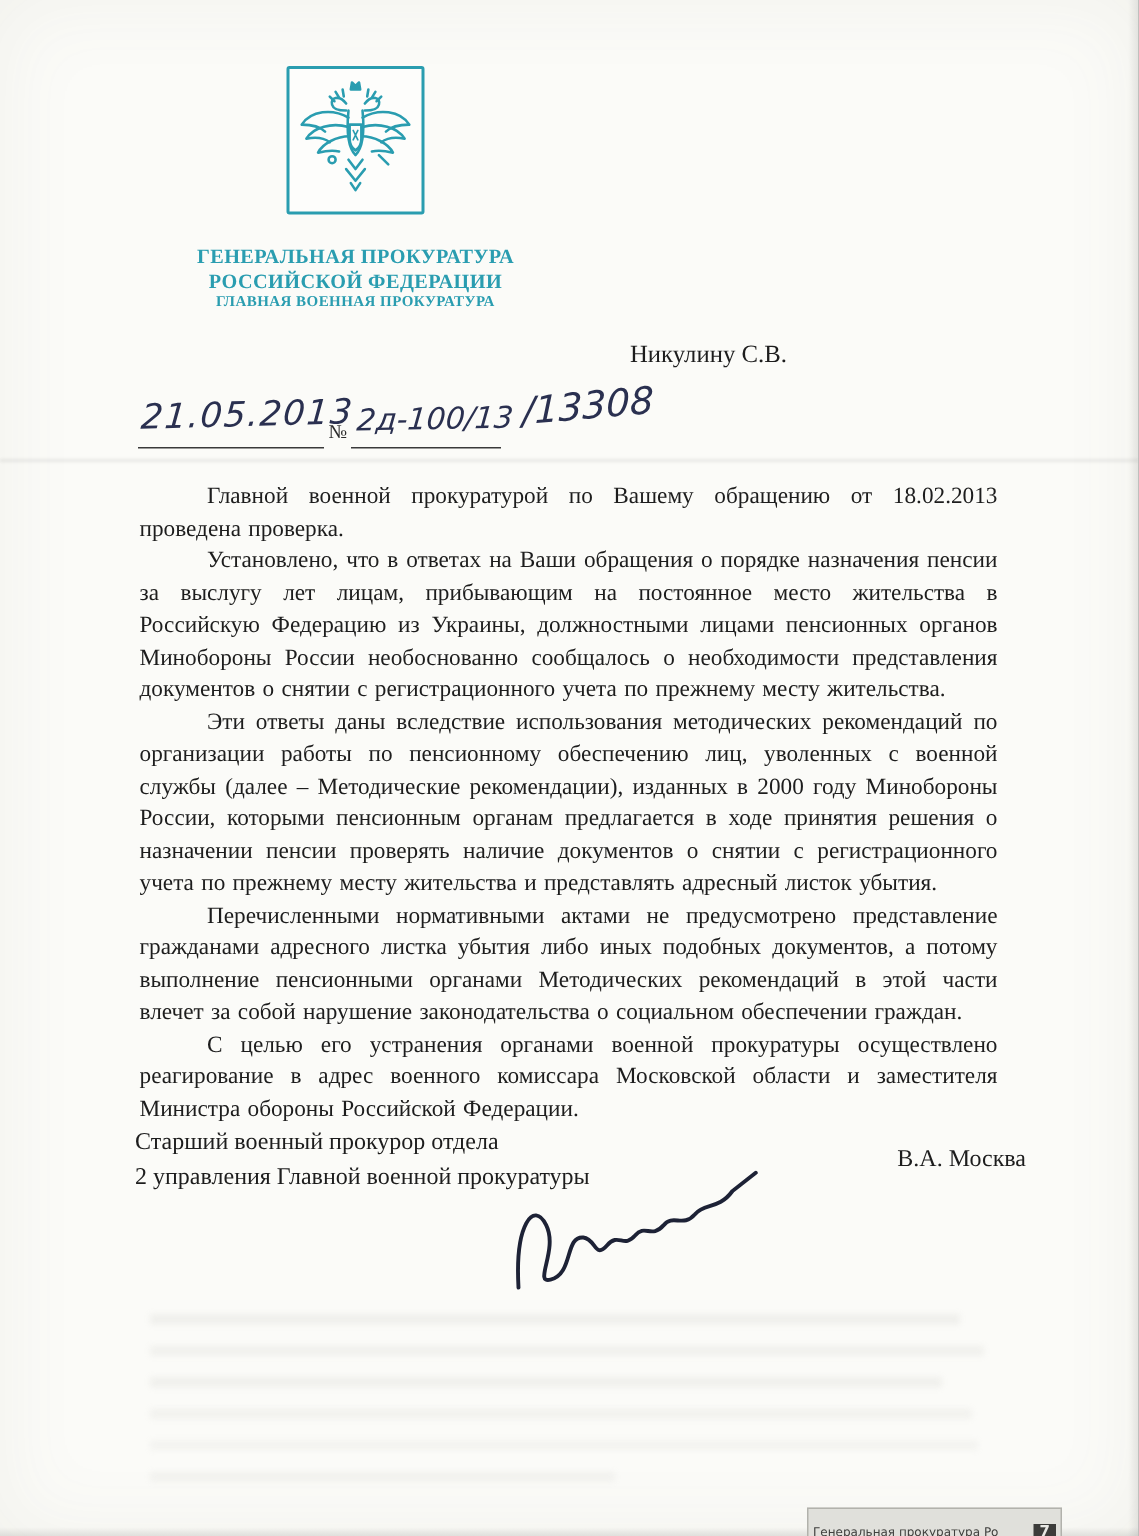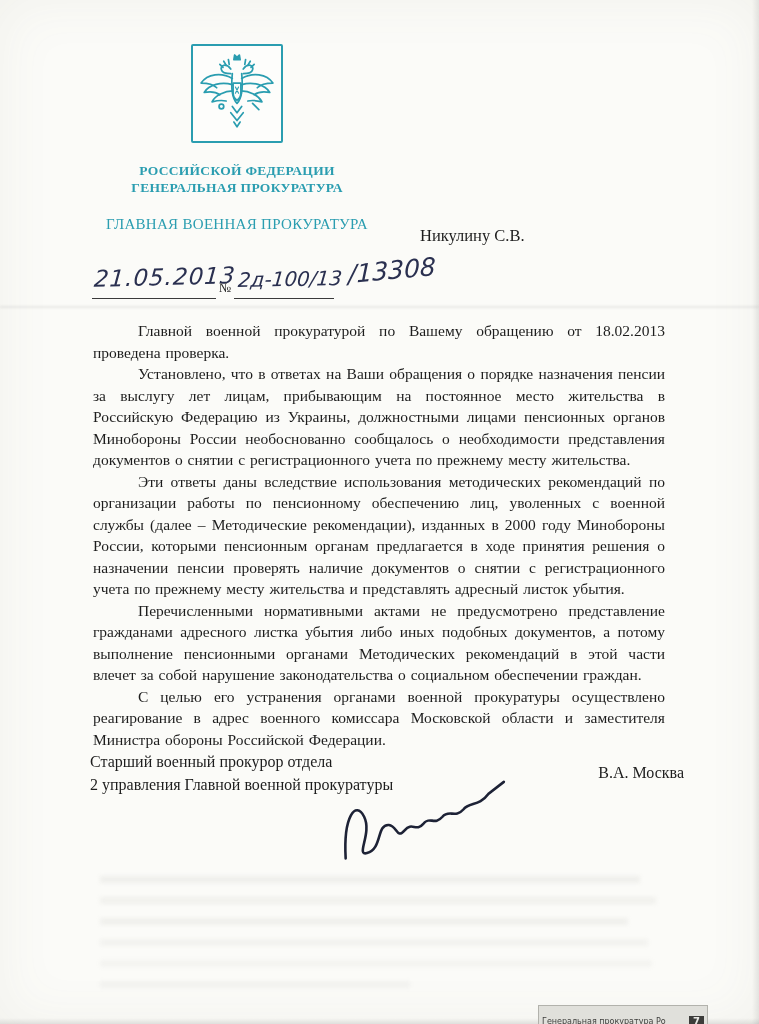--- a/index.html
+++ b/index.html
@@ -22,21 +22,21 @@
   .crease { position:absolute; left:0; top:306px; width:100%; height:2px;
     background:rgba(150,150,150,0.18); filter:blur(1px); }
 
   
   .letterhead { position:absolute; left:57px; top:44px; width:360px;
     text-align:center; color:#2a9db0; }
   .emblem-box { width:92px; height:99px; margin:0 auto;
     border:2px solid #2a9db0; border-radius:2px;
     display:flex; align-items:center; justify-content:center; background:#fdfdfb; }
   .org { margin-top:19px; font-weight:bold; font-size:13.5px; line-height:17px; letter-spacing:0.3px; }
-  .division { margin-top:20px; font-weight:normal; font-size:15px; letter-spacing:0.3px; }
+  .division { margin-top:0; font-weight:bold; font-size:10px; letter-spacing:0.3px; }
   .lh-address { margin-top:16px; font-size:11px; line-height:14px; }
 
   
   .recipient { position:absolute; left:420px; top:192px; width:290px; font-size:16.5px;margin-top:34px; }
   .recipient .name { margin-bottom:17px; }
   .recipient .addr { line-height:22px; }
 
   
   .refline { position:absolute; left:92px; top:260px; width:360px; height:50px; }
   .hand { font-family:"DejaVu Sans", sans-serif; font-style:italic; color:#2a3050; }
@@ -100,22 +100,22 @@
           <path d="M44 28 C 42 48, 44 60, 50 66 C 56 60, 58 48, 56 28"></path>
           <path d="M44 70 l6 8 l6 -8 M42 78 l8 10 l8 -10 M46 90 l4 6 l4 -6"></path>
           <circle cx="30" cy="70" r="3"></circle>
           <path d="M70 66 l8 8"></path>
           <path d="M45 40 h10 v12 c0 5 -2 8 -5 10 c-3 -2 -5 -5 -5 -10 z" fill="#fdfdfb"></path>
           <path d="M48 45 l4 8 M52 45 l-4 8" stroke-width="1.4"></path>
         </g>
       </svg>
     </div>
     <div class="org">
+      <div>ГЕНЕРАЛЬНАЯ ПРОКУРАТУРА</div>
       <div>РОССИЙСКОЙ ФЕДЕРАЦИИ</div>
-      <div>ГЕНЕРАЛЬНАЯ ПРОКУРАТУРА</div>
     </div>
     <div class="division">ГЛАВНАЯ ВОЕННАЯ ПРОКУРАТУРА</div>
     <div class="lh-address">
     </div>
   </div>
 
   <div class="recipient">
     <div class="name">Никулину С.В.</div>
     <div class="addr">
     </div>

